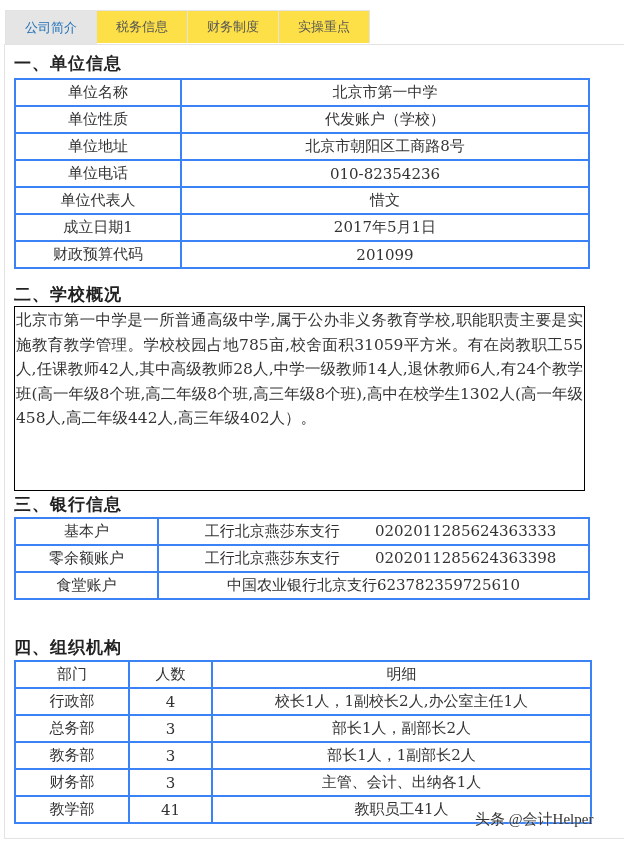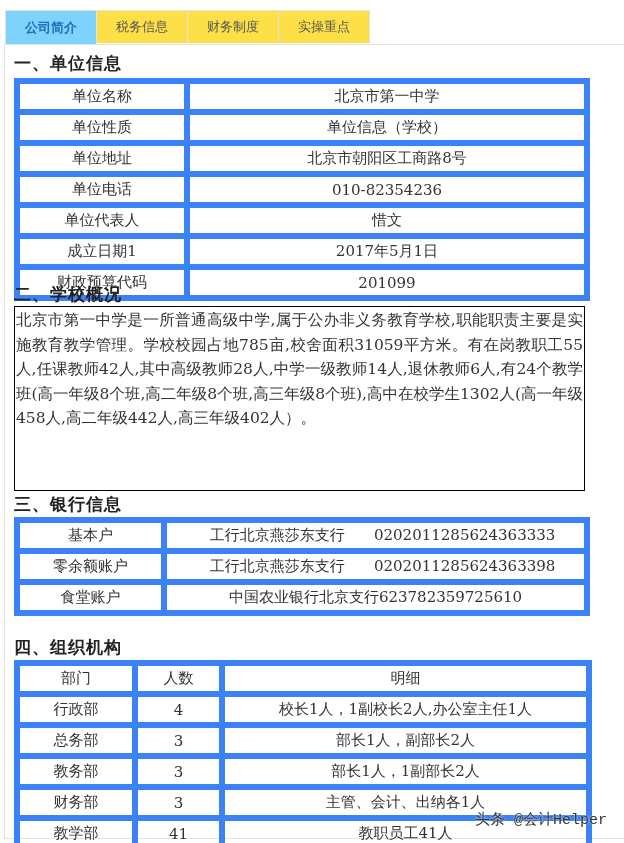--- a/index.html
+++ b/index.html
@@ -4,41 +4,41 @@
 <style>
   html, body { margin: 0; padding: 0; background: #ffffff; }
   body { width: 624px; height: 843px; position: relative; overflow: hidden;
          font-family: "DejaVu Serif", "Liberation Serif", serif; color: #333; }
   .tabs { position: absolute; left: 5px; top: 10px; right: 0; height: 34px;
           border-bottom: 1px solid #e3e3e3; display: flex; }
   .tab { width: 92px; height: 33px; box-sizing: border-box; background: #fde047;
          border: 1px solid #e3e3e3; border-bottom: none; margin-right: -1px;
          font-family: "DejaVu Sans", "Liberation Sans", sans-serif; font-size: 13px;
          color: #555; display: flex; align-items: center; justify-content: center; cursor: pointer; }
-  .tab.active { background: #7dd3fc; color: #1e6fb8; height: 34px; font-weight: bold; }
+  .tab.active { background: #e5e5e5; color: #1e6fb8; height: 34px; }
   .content { position: absolute; left: 4px; top: 44px; width: 620px; height: 795px;
              border-left: 1px solid #e3e3e3; border-bottom: 1px solid #e3e3e3; box-sizing: border-box; }
   .sec { position: absolute; left: 14px; font-size: 17px; color: #222; font-weight: bold;
          font-family: "DejaVu Sans", "Liberation Sans", sans-serif; letter-spacing: 1px; }
   table { position: absolute; border-collapse: collapse; font-size: 15px; color: #333; }
-  td { border: 6px solid #3b82f6; text-align: center; padding: 0; height: 25px; }
+  td { border: 2px solid #3b82f6; text-align: center; padding: 0; height: 25px; }
   .t1 { left: 14px; top: 78px; width: 576px; }
   .t1 td { height: 25px; }
   .t1 td.k { width: 164px; }
   .desc { position: absolute; left: 14px; top: 306px; width: 571px; height: 185px;
           border: 1.5px solid #000; box-sizing: border-box; font-size: 15.5px; line-height: 24.5px;
           padding: 1px 1px; color: #333; text-align: justify; }
   .t2 { left: 14px; top: 517px; width: 576px; border-radius: 29px; }
   .t2 td.k { width: 141px; }
   .t2 .acct { display: flex; justify-content: space-around; padding: 0 14px 0 28px; }
   .t3 { left: 14px; top: 660px; width: 578px; }
   .t3 td.k { width: 112px; text-align: center; }
   .t3 td.n { width: 81px; margin-left: 28px; }
   .watermark { position: absolute; left: 475px; top: 810px; font-size: 15px; color: #333;
-               font-family: Liberation Mono, monospace; text-shadow: 0 0 2px #fff; }
+               font-family: Liberation Serif, serif; text-shadow: 0 0 2px #fff; }
 </style>
 </head>
 <body>
 
 <div class="tabs">
   <div class="tab active">公司简介</div>
   <div class="tab">税务信息</div>
   <div class="tab">财务制度</div>
   <div class="tab">实操重点</div>
 </div>
@@ -47,21 +47,21 @@
 
 <div class="sec" style="top:52px;">一、单位信息</div>
 <table class="t1">
   <tbody>
       <tr>
         <td class="k">单位名称</td>
         <td>北京市第一中学</td>
       </tr>
   <tr>
         <td class="k">单位性质</td>
-        <td>单位信息（学校）</td>
+        <td>代发账户（学校）</td>
       </tr>
   <tr>
         <td class="k">单位地址</td>
         <td>北京市朝阳区工商路8号</td>
       </tr>
   <tr>
         <td class="k">单位电话</td>
         <td>010-82354236</td>
       </tr>
   <tr>

